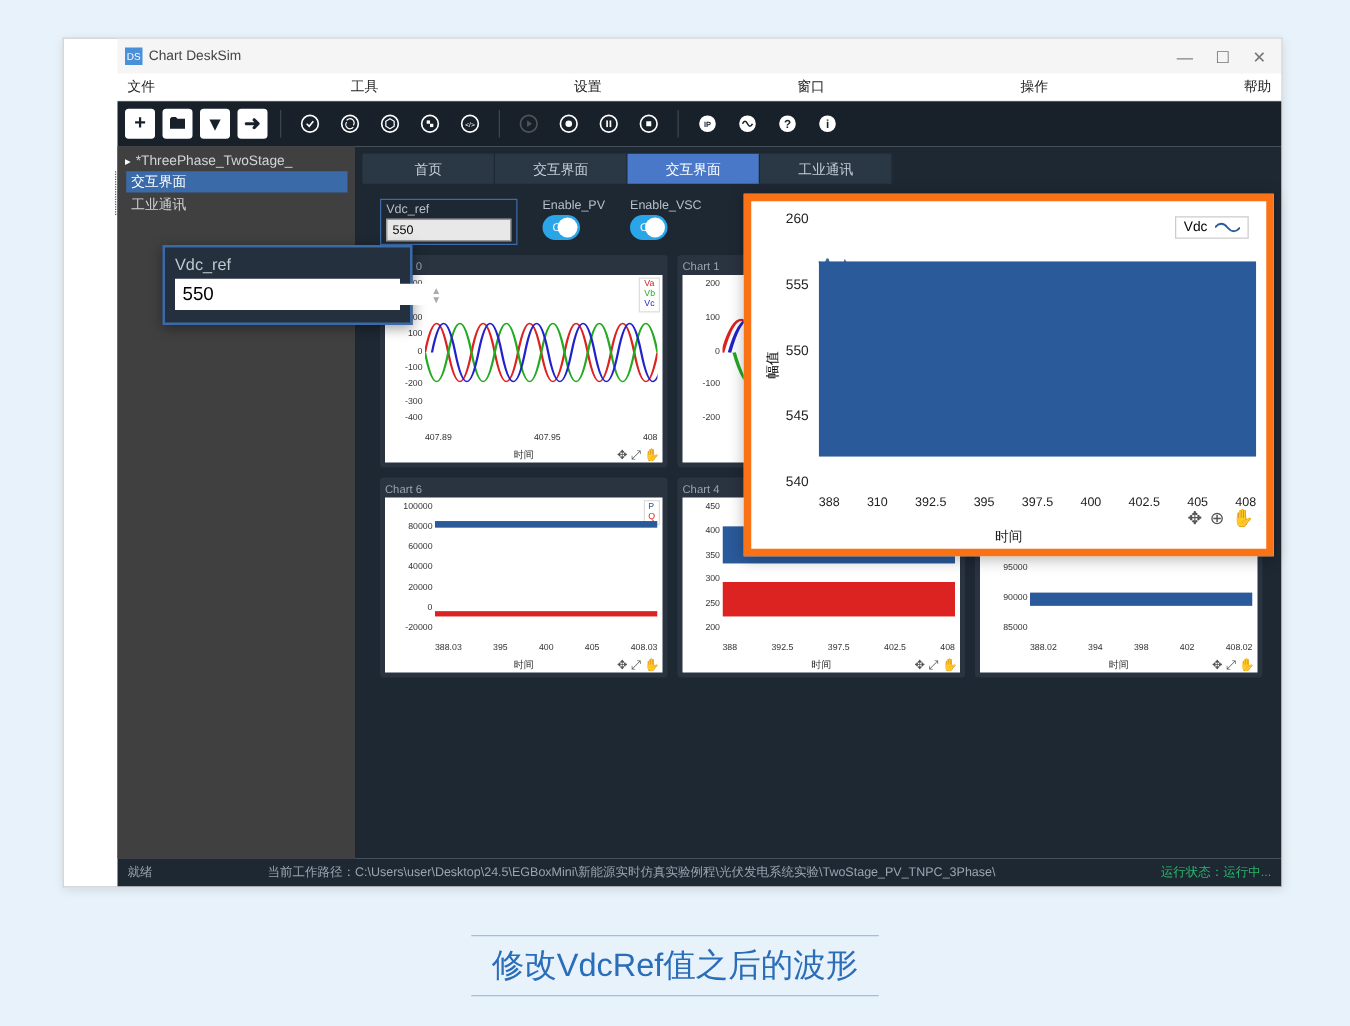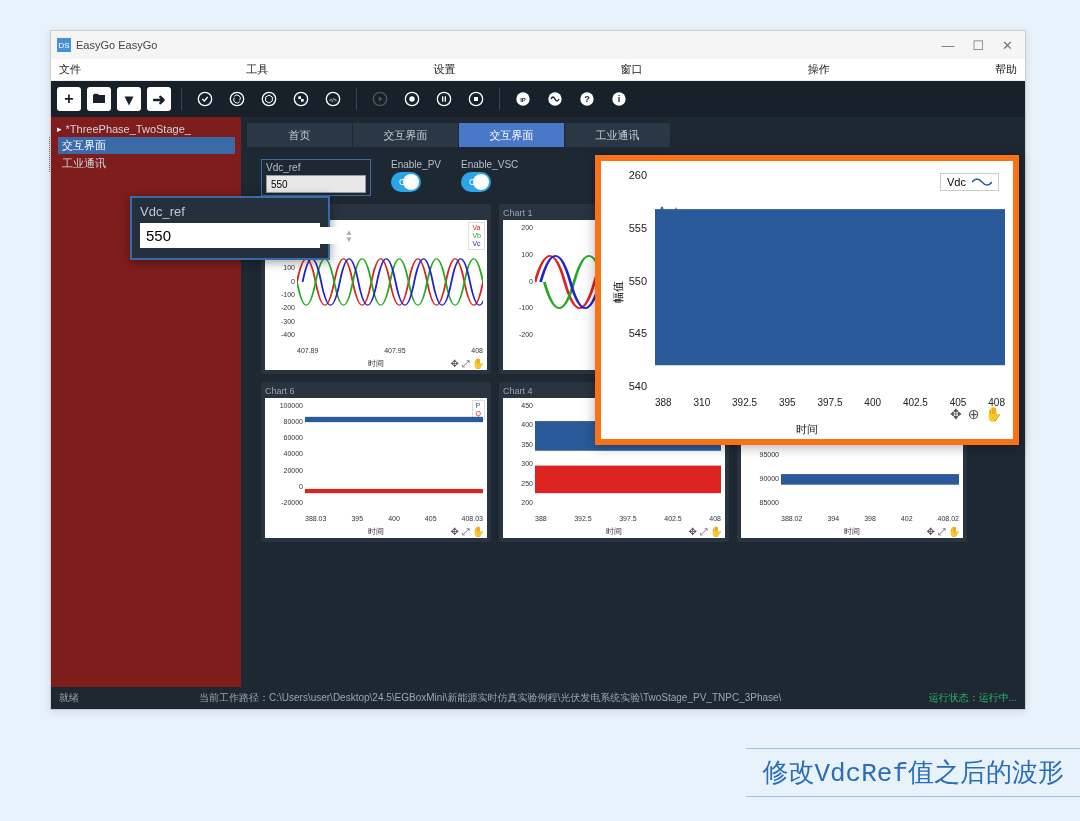--- a/index.html
+++ b/index.html
@@ -1,28 +1,28 @@
 <!DOCTYPE html>
 <html><head>
 <meta charset="utf-8">
 <style>
   * { box-sizing: border-box; margin: 0; padding: 0; }
   body { background: #e8f2fb; font-family: "Microsoft YaHei", Arial, sans-serif; width: 1080px; height: 821px; overflow: hidden; position: relative; }
-  .window { position: absolute; left: 50px; top: 30px; width: 976px; height: 680px; background: #fff; border: 1px solid #ccc; box-shadow: 0 2px 8px rgba(0,0,0,0.1); display: flex; flex-direction: column; }
+  .window { position: absolute; left: 50px; top: 30px; width: 976px; height: 680px; background: #fff; border: 1px solid #ccc; box-shadow: 0 2px 8px rgba(0,0,0,0.1); display: flex; flex-direction: column; padding-left: 43px; }
   .titlebar { height: 28px; background: #f5f5f5; display: flex; align-items: center; padding: 0 6px; font-size: 11px; color: #444; }
   .titlebar .app-icon { width: 14px; height: 14px; background: #4a90d9; margin-right: 5px; font-size: 8px; color:#fff; display:flex; align-items:center; justify-content:center; }
   .titlebar .win-ctrl { margin-left: auto; display: flex; gap: 18px; color: #777; font-size: 13px; padding-right:6px;}
   .menubar { height: 22px; background: #fff; display: flex; align-items: center; gap: 10px; padding: 0 8px; font-size: 11px; color: #222; border-bottom: 1px solid #eee; justify-content: space-between; }
   .toolbar { height: 36px; background: #18202a; display: flex; align-items: center; gap: 6px; padding: 0 6px; }
   .toolbar .tb-btn { width: 26px; height: 26px; border-radius: 50%; display:flex; align-items:center; justify-content:center; color:#fff; }
   .toolbar .tb-sq { width: 24px; height:24px; background:#fff; color:#18202a; border-radius:3px; display:flex; align-items:center; justify-content:center; font-size:16px; font-weight:bold; }
   .toolbar .sep { width:1px; height:22px; background:#3a4550; margin:0 4px; }
   .toolbar svg { width:16px; height:16px; }
   .body-area { flex: 1; background: #1e2833; display:flex; position:relative; }
-  .sidebar { width: 190px; background:#7f1d1d; padding: 6px; font-size:11px; color:#cfd5db; }
+  .sidebar { width: 190px; background:#404040; padding: 6px; font-size:11px; color:#cfd5db; }
   .tree-root { display:flex; align-items:center; gap:4px; }
   .tree-root::before { content:"▸"; color:#fff; font-size:9px; }
   .tree-children { margin-left: 20px; margin-top:2px; }
   .tree-node { padding:1px 4px; margin-bottom:1px; }
   .tree-node.sel { background:#3a6aa8; color:#fff; }
   .tree-line { border-left:1px dotted #5a6570; margin-left:-8px; padding-left:8px; }
   .main { flex:1; display:flex; flex-direction:column; }
   .tabs { height:28px; display:flex; align-items:center; gap:0; margin-top:4px; margin-left:6px; position:relative; }
   .tab { width:106px; height:24px; background:#2a3845; color:#c5cfd8; font-size:11px; display:flex; align-items:center; justify-content:center; border-right:1px solid #1e2833; cursor:pointer; }
   .tab.active { background:#4a78c8; color:#fff; }
@@ -57,33 +57,33 @@
   .big-chart { position:absolute; left:595px; top:155px; width:424px; height:290px; background:#fff; border:6px solid #f97316; box-shadow:0 2px 12px rgba(0,0,0,0.3); z-index:5; display:flex; flex-direction:column; }
   .big-chart .bc-plot { flex:1; position:relative; }
   .big-chart .bc-y { position:absolute; left:2px; top:8px; bottom:30px; width:44px; display:flex; flex-direction:column; justify-content:space-between; font-size:11px; color:#222; text-align:right; }
   .big-chart .bc-area { position:absolute; left:54px; right:8px; top:8px; bottom:30px; }
   .big-chart .bc-x { position:absolute; left:54px; right:8px; bottom:14px; display:flex; justify-content:space-between; font-size:10px; color:#222; }
   .big-chart .bc-xlabel { text-align:center; font-size:11px; color:#222; padding-bottom:2px;}
   .big-chart .bc-legend { position:absolute; right:14px; top:12px; background:#fff; border:1px solid #ccc; padding:2px 6px; font-size:11px; display:flex; align-items:center; gap:6px; z-index:2;}
   .big-chart .bc-tools { position:absolute; right:10px; bottom:0px; font-size:14px; color:#555; display:flex; gap:6px; }
   .big-chart .bc-ylabel { position:absolute; left:6px; top:50%; transform: translateY(-50%) rotate(-90deg); font-size:11px; }
   .statusbar { height:22px; background:#1e2833; color:#9aa5b0; font-size:10px; display:flex; align-items:center; padding:0 8px; }
-  .statusbar .sb-path { margin-left:120px; }
+  .statusbar .sb-path { margin-left:92px; }
   .statusbar .sb-run { margin-left:auto; color:#2ab56a; }
-  .caption { position:absolute; left:0; right:0; bottom:24px; text-align:right;font-family:Liberation Mono, monospace; }
+  .caption { position:absolute; left:0; right:0; bottom:24px; text-align:center; }
   .caption .cap-text { display:inline-block; font-size:26px; color:#2a6db8; padding:6px 16px; border-top:1px solid #9ac0e8; border-bottom:1px solid #9ac0e8; }
   .legend-mini { position:absolute; right:2px; top:2px; font-size:7px; background:#fff; border:1px solid #ddd; padding:1px 3px; line-height:8px;}
 </style>
 </head>
 <body>
 
 <div class="window">
   <div class="titlebar">
     <div class="app-icon">DS</div>
-    <span>EasyGo EasyGo</span>
+    <span>Chart DeskSim</span>
     <div class="win-ctrl">
       <span>—</span>
       <span>☐</span>
       <span>✕</span>
     </div>
   </div>
 
   <div class="menubar">
     <span>文件</span>
     <span>工具</span>

